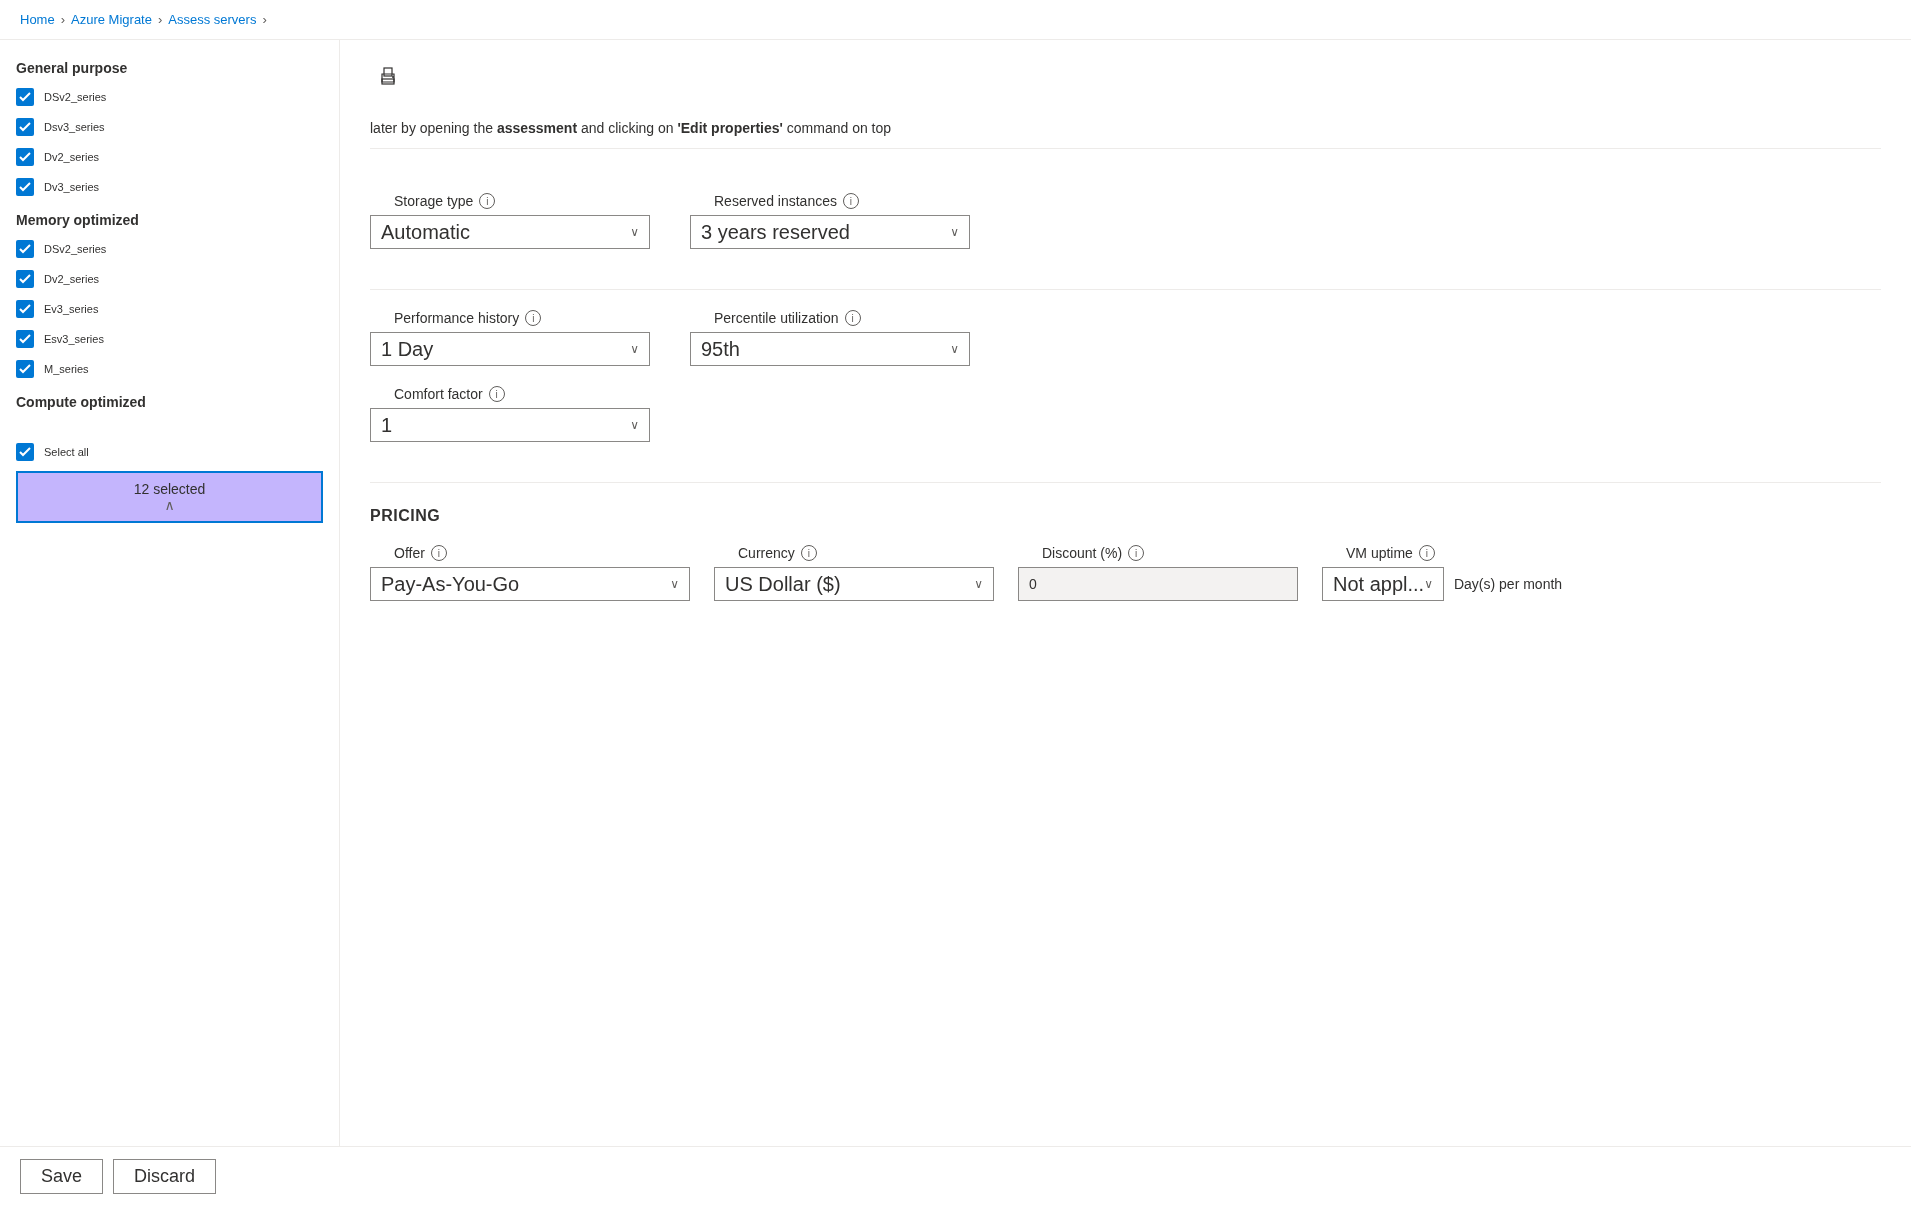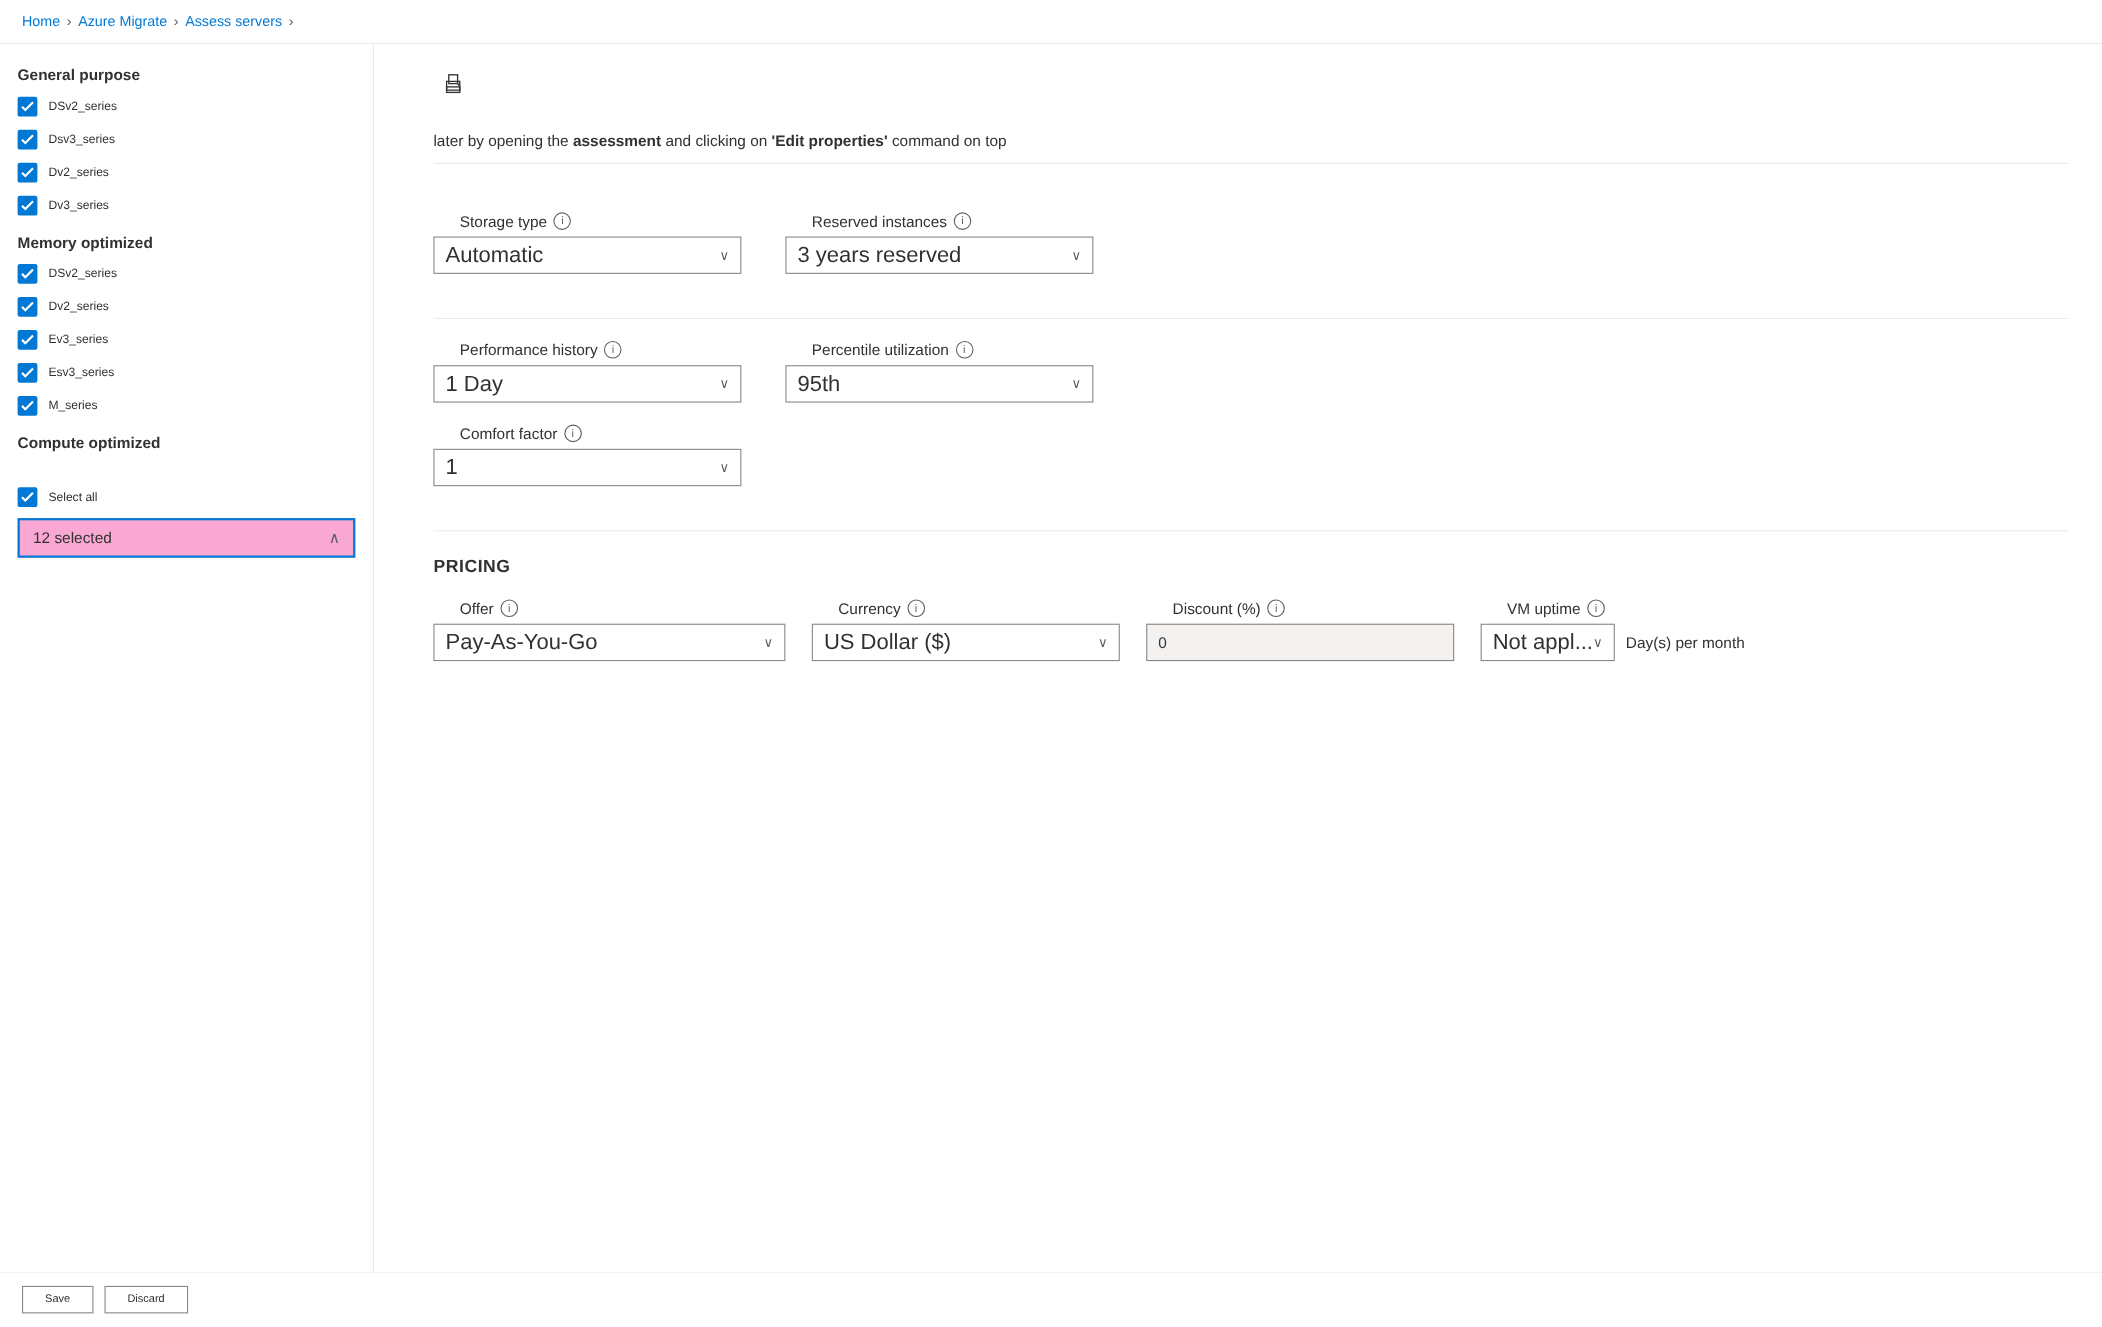--- a/index.html
+++ b/index.html
@@ -9,21 +9,21 @@
     .breadcrumb {
       display: flex; align-items: center; padding: 12px 20px;
       font-size: 13px; color: #0078d4; border-bottom: 1px solid #edebe9;
     }
     .breadcrumb span { color: #323130; }
     .breadcrumb .sep { margin: 0 6px; color: #605e5c; }
     .breadcrumb a { color: #0078d4; text-decoration: none; cursor: pointer; }
 
     
     .main-container {
-      display: flex; height: calc(100vh - 45px); gap: 24px;
+      display: flex; height: calc(100vh - 45px);
     }
 
     
     .left-panel {
       width: 340px; min-width: 340px; border-right: 1px solid #edebe9;
       overflow-y: auto; position: relative; padding: 10px 0;
     }
 
     
     .left-panel::-webkit-scrollbar { width: 8px; }
@@ -46,22 +46,22 @@
     .checkbox svg { width: 12px; height: 12px; }
 
     .series-label { font-size: 11px; color: #323130; }
 
     .select-all-row {
       display: flex; align-items: center; padding: 6px 16px; cursor: pointer; margin-top: 21px;
     }
 
     .selected-count-bar {
       display: flex; align-items: center; justify-content: space-between;
-      border: 2px solid #0078d4; padding: 8px 12px; cursor: pointer;
-      background: #f9a8d4; margin: 4px 16px;
+      border: 2px solid #0078d4; padding: 8px 0; cursor: pointer;
+      background: #c4b5fd; margin: 4px 16px; flex-direction: column;
     }
     .selected-count-text { font-size: 14px; color: #323130; font-weight: 400; }
 
     
     .right-panel {
       flex: 1; overflow-y: auto; padding: 20px 30px;
     }
 
     .print-btn {
       display: inline-flex; align-items: center; padding: 6px 8px;
@@ -142,21 +142,21 @@
     .per-month-text { font-size: 14px; color: #323130; white-space: nowrap; }
 
     
     .action-bar {
       position: fixed; bottom: 0; left: 0; right: 0;
       background: #fff; border-top: 1px solid #edebe9;
       padding: 12px 20px; display: flex; gap: 10px;
     }
 
     .btn {
-      padding: 6px 20px; font-size: 10px; cursor: pointer;
+      padding: 6px 20px; font-size: 18px; cursor: pointer;
       border: 1px solid #8a8886; background: #fff; color: #323130;
     }
     .btn-primary {
       background: #fff; color: #323130;
     }
 
     
     .right-panel::-webkit-scrollbar { width: 8px; }
     .right-panel::-webkit-scrollbar-track { background: #f3f2f1; }
     .right-panel::-webkit-scrollbar-thumb { background: #c8c6c4; }

